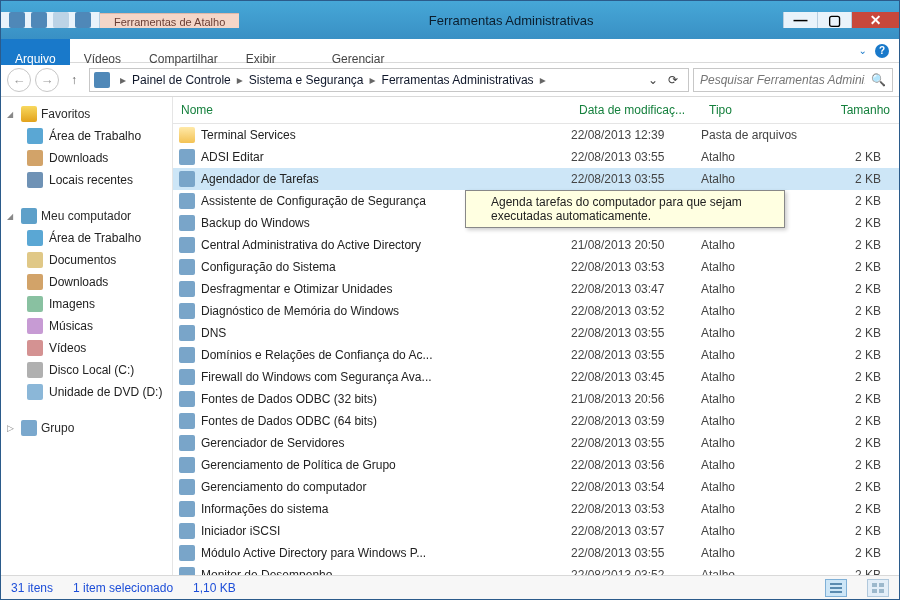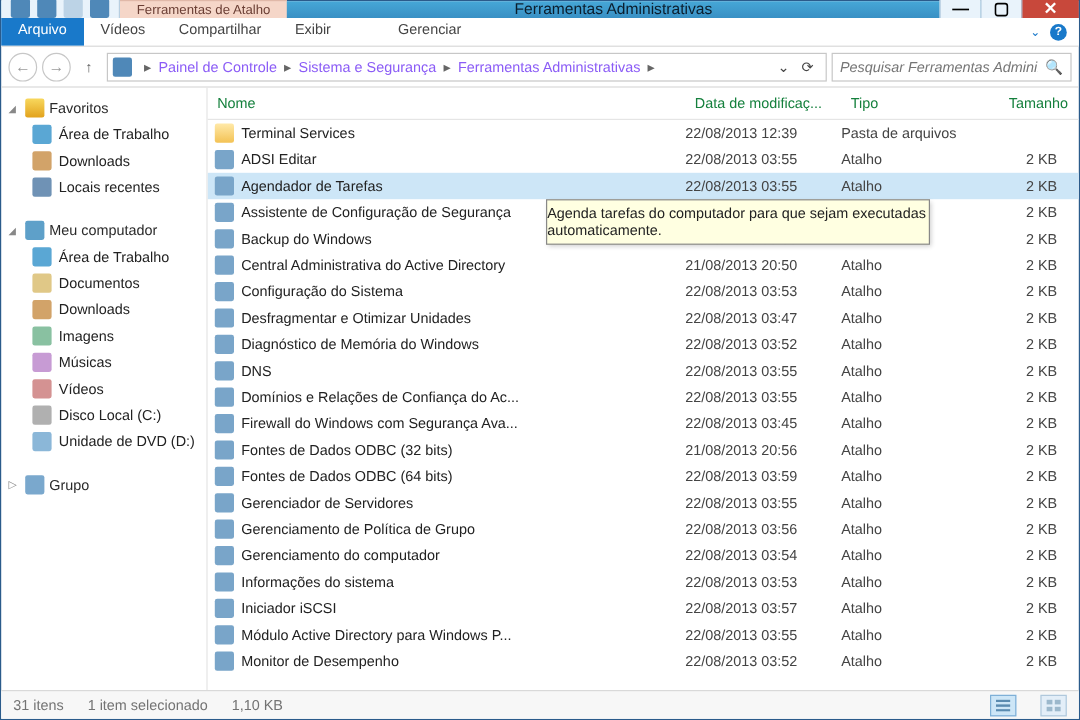--- a/index.html
+++ b/index.html
@@ -1,42 +1,42 @@
 <!DOCTYPE html>
 <html><head>
 <meta charset="utf-8">
 <style>
 * { margin: 0; padding: 0; box-sizing: border-box; font-family: "Segoe UI", Tahoma, sans-serif; font-size: 12px; }
 html, body { width: 900px; height: 600px; overflow: hidden; background: #fff; }
 
 .window { width: 900px; height: 600px; border: 1px solid #2b5b8b; display: flex; flex-direction: column; background: #fff; }
 
-.titlebar { height: 14px; background: linear-gradient(#46a7d7,#3990c4); display: flex; align-items: flex-end; color: #000; position: relative; }
+.titlebar { height: 38px; background: linear-gradient(#46a7d7,#3990c4); display: flex; align-items: center; color: #000; position: relative; }
 .titlebar .left-icons { display: flex; align-items: center; gap: 6px; padding: 0 8px; background: #e9f3fb; border-right: 1px solid #b7cee0; }
 .titlebar .left-icons span { width: 16px; height: 16px; display: inline-block; background: #4f88b8; border-radius: 2px; }
 .titlebar .tools-tab { background: #f5d6c8; padding: 2px 14px 0; color: #6a3e34; font-size: 11px; display:flex; align-items:center; border-top:1px solid #e0b8a8;}
 .titlebar .title { flex: 1; display: flex; align-items: center; justify-content: center; font-size: 13px; color: #0b1e2e; }
 .titlebar .window-controls { display: flex; }
 .titlebar .window-controls div { width: 34px; display:flex; align-items:center; justify-content:center; font-size:14px; font-weight:bold; background:#e9f3fb; border-left:1px solid #b7cee0; }
 .titlebar .window-controls .close { background:#c8483b; color:#fff; width:48px; }
 
 .ribbon-tabs { height: 24px; background: #fff; display: flex; align-items: stretch; border-bottom: 1px solid #d9d9d9; }
-.ribbon-tabs .tab { padding: 2px 14px; color: #444; cursor: default; }
+.ribbon-tabs .tab { padding: 13px 14px; color: #444; cursor: default; }
 .ribbon-tabs .tab.file { background: #1979ca; color: #fff; }
 .ribbon-tabs .spacer { flex:1; }
 .ribbon-tabs .right { padding: 4px 10px; color:#1979ca; display:flex; gap:8px; align-items:center;}
 .ribbon-tabs .right .chev{font-size:10px;}
 .ribbon-tabs .right .help{width:14px;height:14px;border-radius:50%;background:#1979ca;color:#fff;display:flex;align-items:center;justify-content:center;font-size:10px;font-weight:bold;}
 
 .navbar { height: 34px; border-bottom: 1px solid #d9d9d9; display:flex; align-items:center; padding: 0 6px; gap:4px; }
 .navbtn { width:24px;height:24px;border-radius:50%;border:1px solid #c7c7c7;display:flex;align-items:center;justify-content:center;color:#9a9a9a;font-size:13px;}
 .navbar .uparrow{width:22px;text-align:center;color:#606060;}
 .breadcrumb { flex:1; height:24px; border:1px solid #c7c7c7; display:flex; align-items:center; padding:0 4px; gap:2px; overflow:hidden;}
 .breadcrumb .ico{width:16px;height:16px;background:#4f88b8;border-radius:2px;margin-right:4px;}
-.breadcrumb .crumb{color:#8b5cf6;text-align:center;}
+.breadcrumb .crumb{color:#0f172a;text-align:center;}
 .breadcrumb .sep{color:#666;padding:0 4px;}
 .breadcrumb .tail{margin-left:auto;display:flex;align-items:center;gap:10px;color:#444;padding-right:6px;}
 .searchbox { width:200px; height:24px; border:1px solid #c7c7c7; display:flex; align-items:center; padding:0 6px; color:#888; gap:6px;}
 .searchbox input{border:none;outline:none;flex:1;font-size:12px;color:#888;font-style:italic;background:transparent;}
 
 .body { flex:1; display:flex; overflow:hidden; }
 
 .sidebar { width: 172px; border-right:1px solid #e5e5e5; padding:6px 4px; overflow:auto;}
 .sidebar .group { margin-bottom:14px; }
 .sidebar .group-hdr { display:flex; align-items:center; gap:4px; padding:3px 2px; color:#2a2a2a;}
@@ -68,23 +68,23 @@
 .rows { flex:1; overflow:auto; position:relative;}
 .row { display:flex; align-items:center; height:22px; padding-left:6px;}
 .row .ic{width:16px;height:16px;margin-right:6px;background:#79a5c9;border-radius:2px;}
 .row .ic.folder{background:linear-gradient(#ffe9a8,#f3c254);}
 .row .n{flex:1;min-width:244px;color:#222;white-space:nowrap;overflow:hidden;text-overflow:ellipsis;}
 .row .d{width:130px;color:#444;margin-left:21px;}
 .row .t{width:118px;color:#444;}
 .row .s{width:80px;text-align:right;padding-right:18px;color:#444;}
 .row.selected{background:#cde6f7;}
 
-.tooltip { position:absolute; left:282px; top:66px; background:#ffffe1; border:1px solid #888; padding:4px 0; color:#222; max-width:320px; box-shadow:2px 2px 4px rgba(0,0,0,0.2); z-index:5;}
-
-.statusbar { height:24px; border-top:1px solid #d9d9d9; display:flex; align-items:center; padding:0 10px; gap:20px; color:#737373; background:#f7f7f7;}
+.tooltip { position:absolute; left:292px; top:66px; background:#ffffe1; border:1px solid #888; padding:4px 25px; color:#222; max-width:320px; box-shadow:2px 2px 4px rgba(0,0,0,0.2); z-index:5;}
+
+.statusbar { height:24px; border-top:1px solid #d9d9d9; display:flex; align-items:center; padding:0 10px; gap:20px; color:#1d4ed8; background:#f7f7f7;}
 .statusbar .spacer{flex:1;}
 .statusbar .viewbtn{width:22px;height:18px;border:1px solid #b0c8dc;background:#e3eef8;display:flex;align-items:center;justify-content:center;}
 .statusbar .viewbtn.active{background:#cde6f7;border-color:#7fb0d7;}
 .statusbar .viewbtn svg{display:block;}
 </style>
 </head>
 <body>
 
 <div class="window">
 

